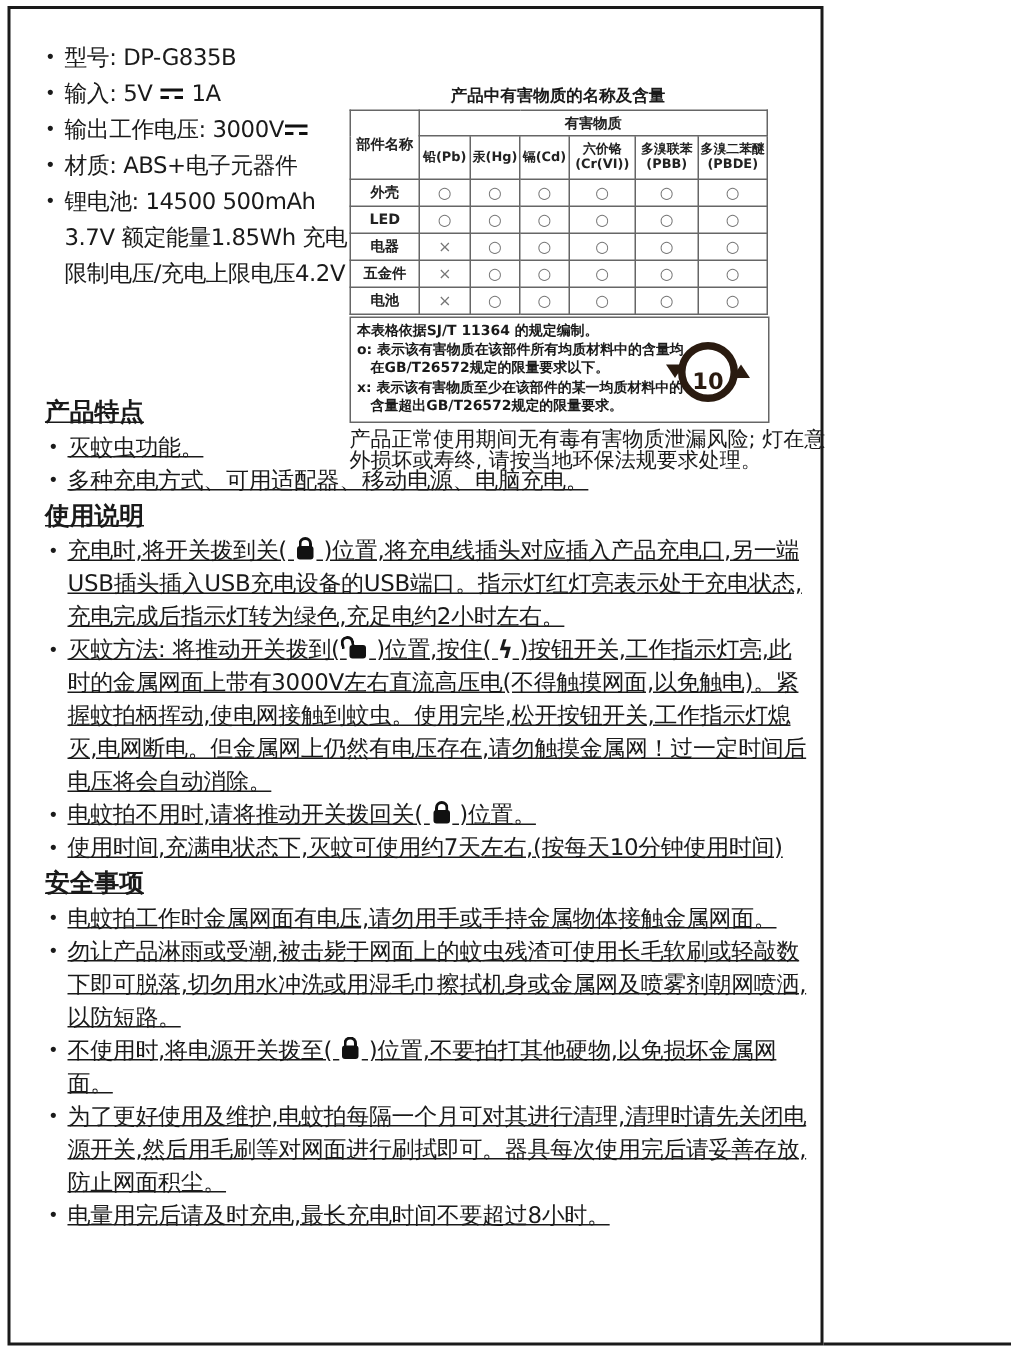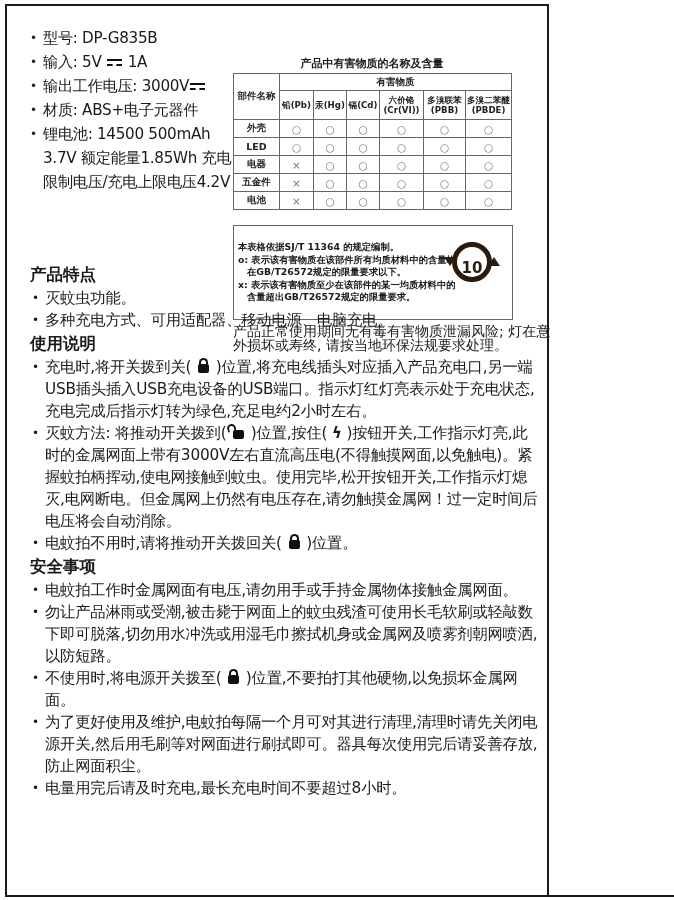--- a/index.html
+++ b/index.html
@@ -30,22 +30,22 @@
   table.hz{
     border-collapse:collapse;table-layout:fixed;width:278px;
     font-size:9.5px;font-weight:bold;color:#222;
   }
   table.hz td{border:1px solid #666;text-align:center;vertical-align:middle;padding:1px 0;}
   td.grp-h{height:14px;}
   td.col-h{white-space:pre-line;font-size:8.6px;line-height:10px;height:26px;}
   td.part{height:15px;font-size:9.5px;}
   td.sym{color:#777;font-weight:normal;font-size:10.5px;}
   .notes-box{
-    width:270px;border:1px solid #666;margin-top:15px;position:relative;
-    padding:15px 4px;box-sizing:content-box;
+    width:270px;border:1px solid #666;margin-top:1px;position:relative;
+    padding:3px 4px;box-sizing:content-box;
   }
   .note{font-size:9.3px;font-weight:bold;line-height:12.5px;padding-right:46px;}
   .note.hang{padding-left:9px;text-indent:-9px;}
   .efup{
     position:absolute;right:20px;top:16px;width:30px;height:30px;
     border:5px solid #2a1b10;border-radius:50%;
     display:flex;align-items:flex-end;justify-content:center;
     font-size:15px;font-weight:bold;color:#2a1b10;background:#fff;
   }
   .efup::before{ 
@@ -53,21 +53,21 @@
     border-left:6px solid transparent;border-right:6px solid transparent;
     border-top:9px solid #2a1b10;
   }
   .efup::after{ 
     content:"";position:absolute;right:-13px;top:10px;width:0;height:0;
     border-left:6px solid transparent;border-right:6px solid transparent;
     border-bottom:9px solid #2a1b10;
   }
   .hz-footer{margin-top:4px;width:318px;font-size:14px;font-weight:normal;line-height:14px;}
   
-  .main{position:absolute;left:30px;top:262px;width:512px;}
+  .main{position:absolute;left:30px;top:262px;width:512px;text-decoration:underline;}
   .main h2{margin:1px 0 1px 0;font-size:16.5px;font-weight:bold;line-height:23px;}
   .b-item{
     position:relative;padding-left:15px;font-size:15.3px;line-height:22px;
     letter-spacing:-0.2px;
   }
   .b-item::before{content:"•";position:absolute;left:2px;top:0;font-size:12px;}
   
   .lk{
     display:inline-block;position:relative;width:11px;height:9px;background:#111;
     border-radius:2px;vertical-align:-1px;margin:0 2px;
@@ -186,20 +186,21 @@
 
 <section class="main">
   <h2>产品特点</h2>
   <div class="b-item">灭蚊虫功能。</div>
   <div class="b-item">多种充电方式、可用适配器、移动电源、电脑充电。</div>
 
   <h2>使用说明</h2>
   <div class="b-item">充电时,将开关拨到关( <span class="lk"></span> )位置,将充电线插头对应插入产品充电口,另一端USB插头插入USB充电设备的USB端口。指示灯红灯亮表示处于充电状态,充电完成后指示灯转为绿色,充足电约2小时左右。</div>
   <div class="b-item">灭蚊方法: 将推动开关拨到( <span class="lk open"></span> )位置,按住( <span class="bolt">ϟ</span> )按钮开关,工作指示灯亮,此时的金属网面上带有3000V左右直流高压电(不得触摸网面,以免触电)。紧握蚊拍柄挥动,使电网接触到蚊虫。使用完毕,松开按钮开关,工作指示灯熄灭,电网断电。但金属网上仍然有电压存在,请勿触摸金属网！过一定时间后电压将会自动消除。</div>
   <div class="b-item">电蚊拍不用时,请将推动开关拨回关( <span class="lk"></span> )位置。</div>
+  <div class="b-item">使用时间,充满电状态下,灭蚊可使用约7天左右,(按每天10分钟使用时间)</div>
 
   <h2>安全事项</h2>
   <div class="b-item">电蚊拍工作时金属网面有电压,请勿用手或手持金属物体接触金属网面。</div>
   <div class="b-item">勿让产品淋雨或受潮,被击毙于网面上的蚊虫残渣可使用长毛软刷或轻敲数下即可脱落,切勿用水冲洗或用湿毛巾擦拭机身或金属网及喷雾剂朝网喷洒,以防短路。</div>
   <div class="b-item">不使用时,将电源开关拨至( <span class="lk"></span> )位置,不要拍打其他硬物,以免损坏金属网面。</div>
   <div class="b-item">为了更好使用及维护,电蚊拍每隔一个月可对其进行清理,清理时请先关闭电源开关,然后用毛刷等对网面进行刷拭即可。器具每次使用完后请妥善存放,防止网面积尘。</div>
   <div class="b-item">电量用完后请及时充电,最长充电时间不要超过8小时。</div>
 </section>
 
 </body></html>

